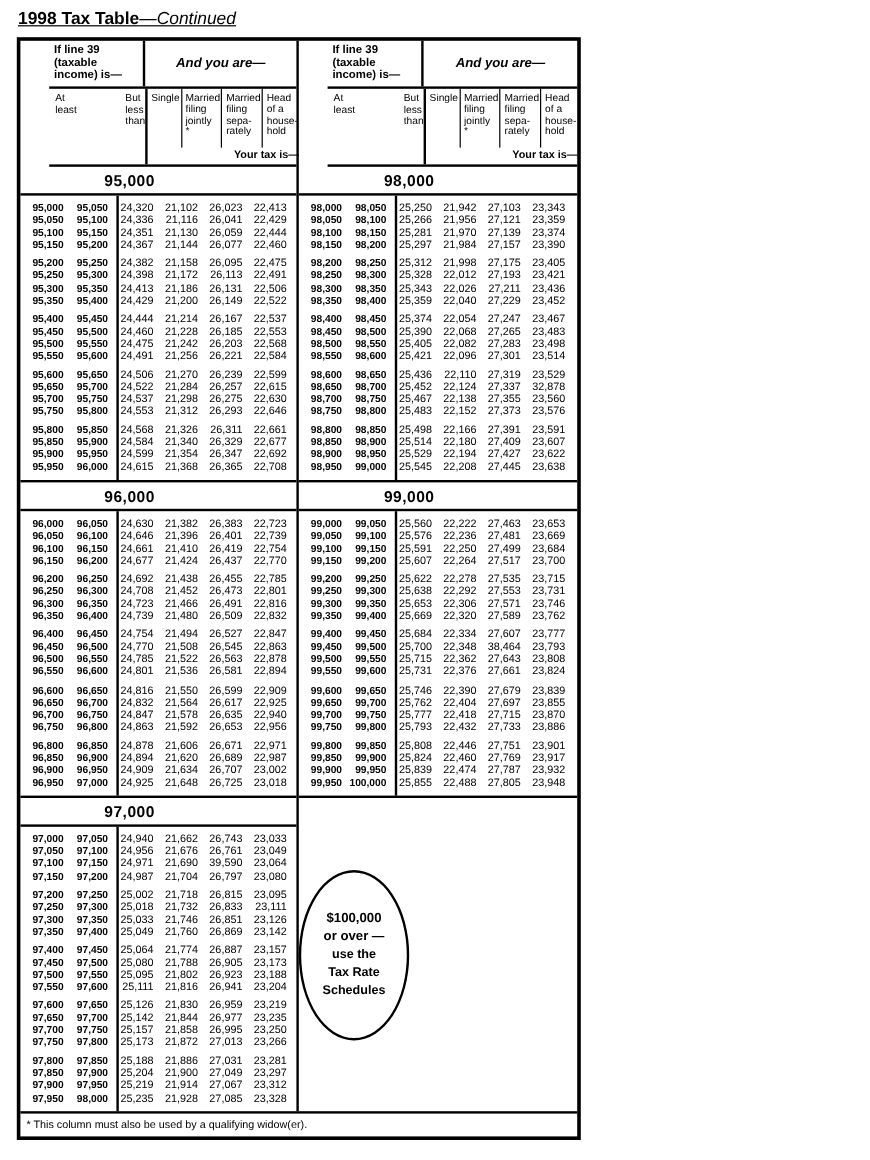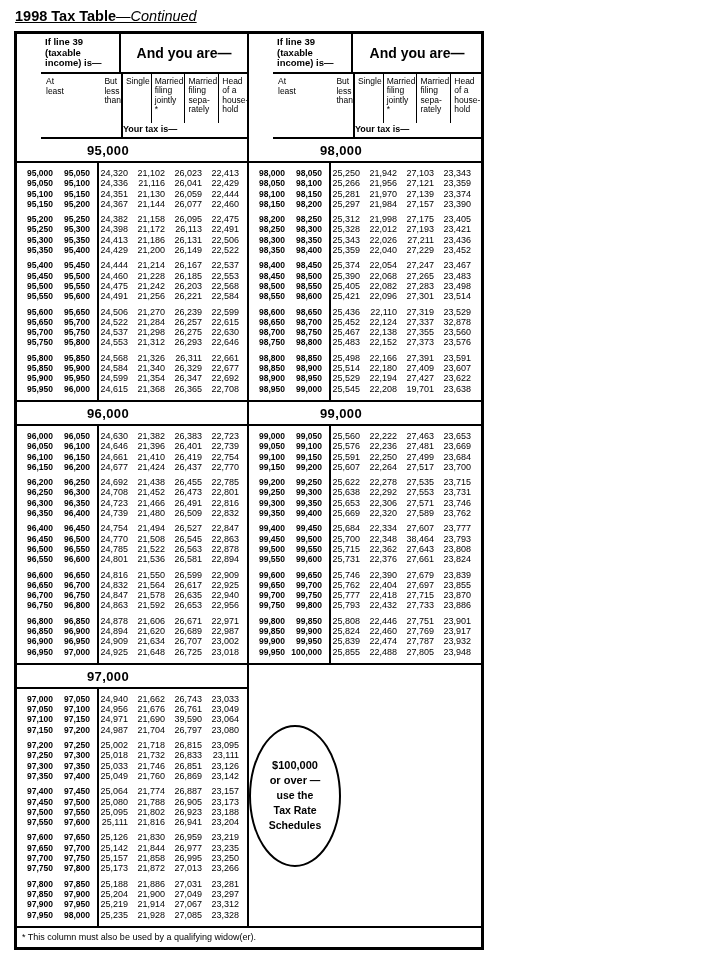--- a/index.html
+++ b/index.html
@@ -21,30 +21,30 @@
 
   
   .hdr { border-bottom:2px solid #000;margin-left:24px; }
   .hdr-top { display:flex; height:40px; border-bottom:2px solid #000; }
   .hdr-income {
     width:80px; border-right:2px solid #000;
     font-weight:700; font-size:9.5px; line-height:10.5px;
     padding:3px 2px 0 4px;
   }
   .hdr-andyou { flex:1; display:flex; align-items:center; justify-content:center;
-    font-weight:700; font-size:14px; }
+    font-weight:700; font-size:11px;font-style:italic; }
   .hdr-bottom { display:flex; }
   .hdr-incpair { width:80px; display:flex;gap:22px; }
   .hdr-atleast { width:42px; font-size:8.5px; line-height:9.5px; padding:3px 0 0 5px; }
   .hdr-butless { flex:1; font-size:8.5px; line-height:9.5px; padding:3px 0 0 2px; }
   .hdr-tax { flex:1; border-left:2px solid #000; display:flex; flex-direction:column; }
   .hdr-taxheads { display:flex; height:49px; }
   .th { flex:1; font-size:8.5px; line-height:9.3px; padding:3px 1px 0 3px; border-right:1.5px solid #000; }
   .th:last-child { border-right:none; }
-  .your-tax { font-weight:700; font-size:9px; text-align:left; padding:1px 0 3px; }
+  .your-tax { font-weight:700; font-size:9px; text-align:right; padding:1px 0 3px; }
   .pre { white-space:pre-line; }
 
   
   .section { }
   .banner { font-weight:700; font-size:13px; letter-spacing:.4px;
     text-align:center; padding:4px 48px 3px 0; border-bottom:2px solid #000; }
   .sec-body { position:relative; padding:5px 0 6px; }
   .sec-body::before { content:""; position:absolute; left:80px; top:0; bottom:0; width:2px; background:#000; }
   .group { margin-bottom:5px; }
   .group:last-child { margin-bottom:0; }
@@ -845,21 +845,21 @@
                     <span class="cell tax">25,529</span>
                     <span class="cell tax">22,194</span>
                     <span class="cell tax">27,427</span>
                     <span class="cell tax">23,622</span>
                   </div>
                   <div class="row">
                     <span class="cell inc inc-0">98,950</span>
                     <span class="cell inc inc-1">99,000</span>
                     <span class="cell tax">25,545</span>
                     <span class="cell tax">22,208</span>
-                    <span class="cell tax">19,701</span>
+                    <span class="cell tax">27,445</span>
                     <span class="cell tax">23,638</span>
                   </div>
                 </div>
               </div>
             </div>
             <div class="section">
               <div class="banner">99,000</div>
               <div class="sec-body">
                 <div class="group">
                   <div class="row">

